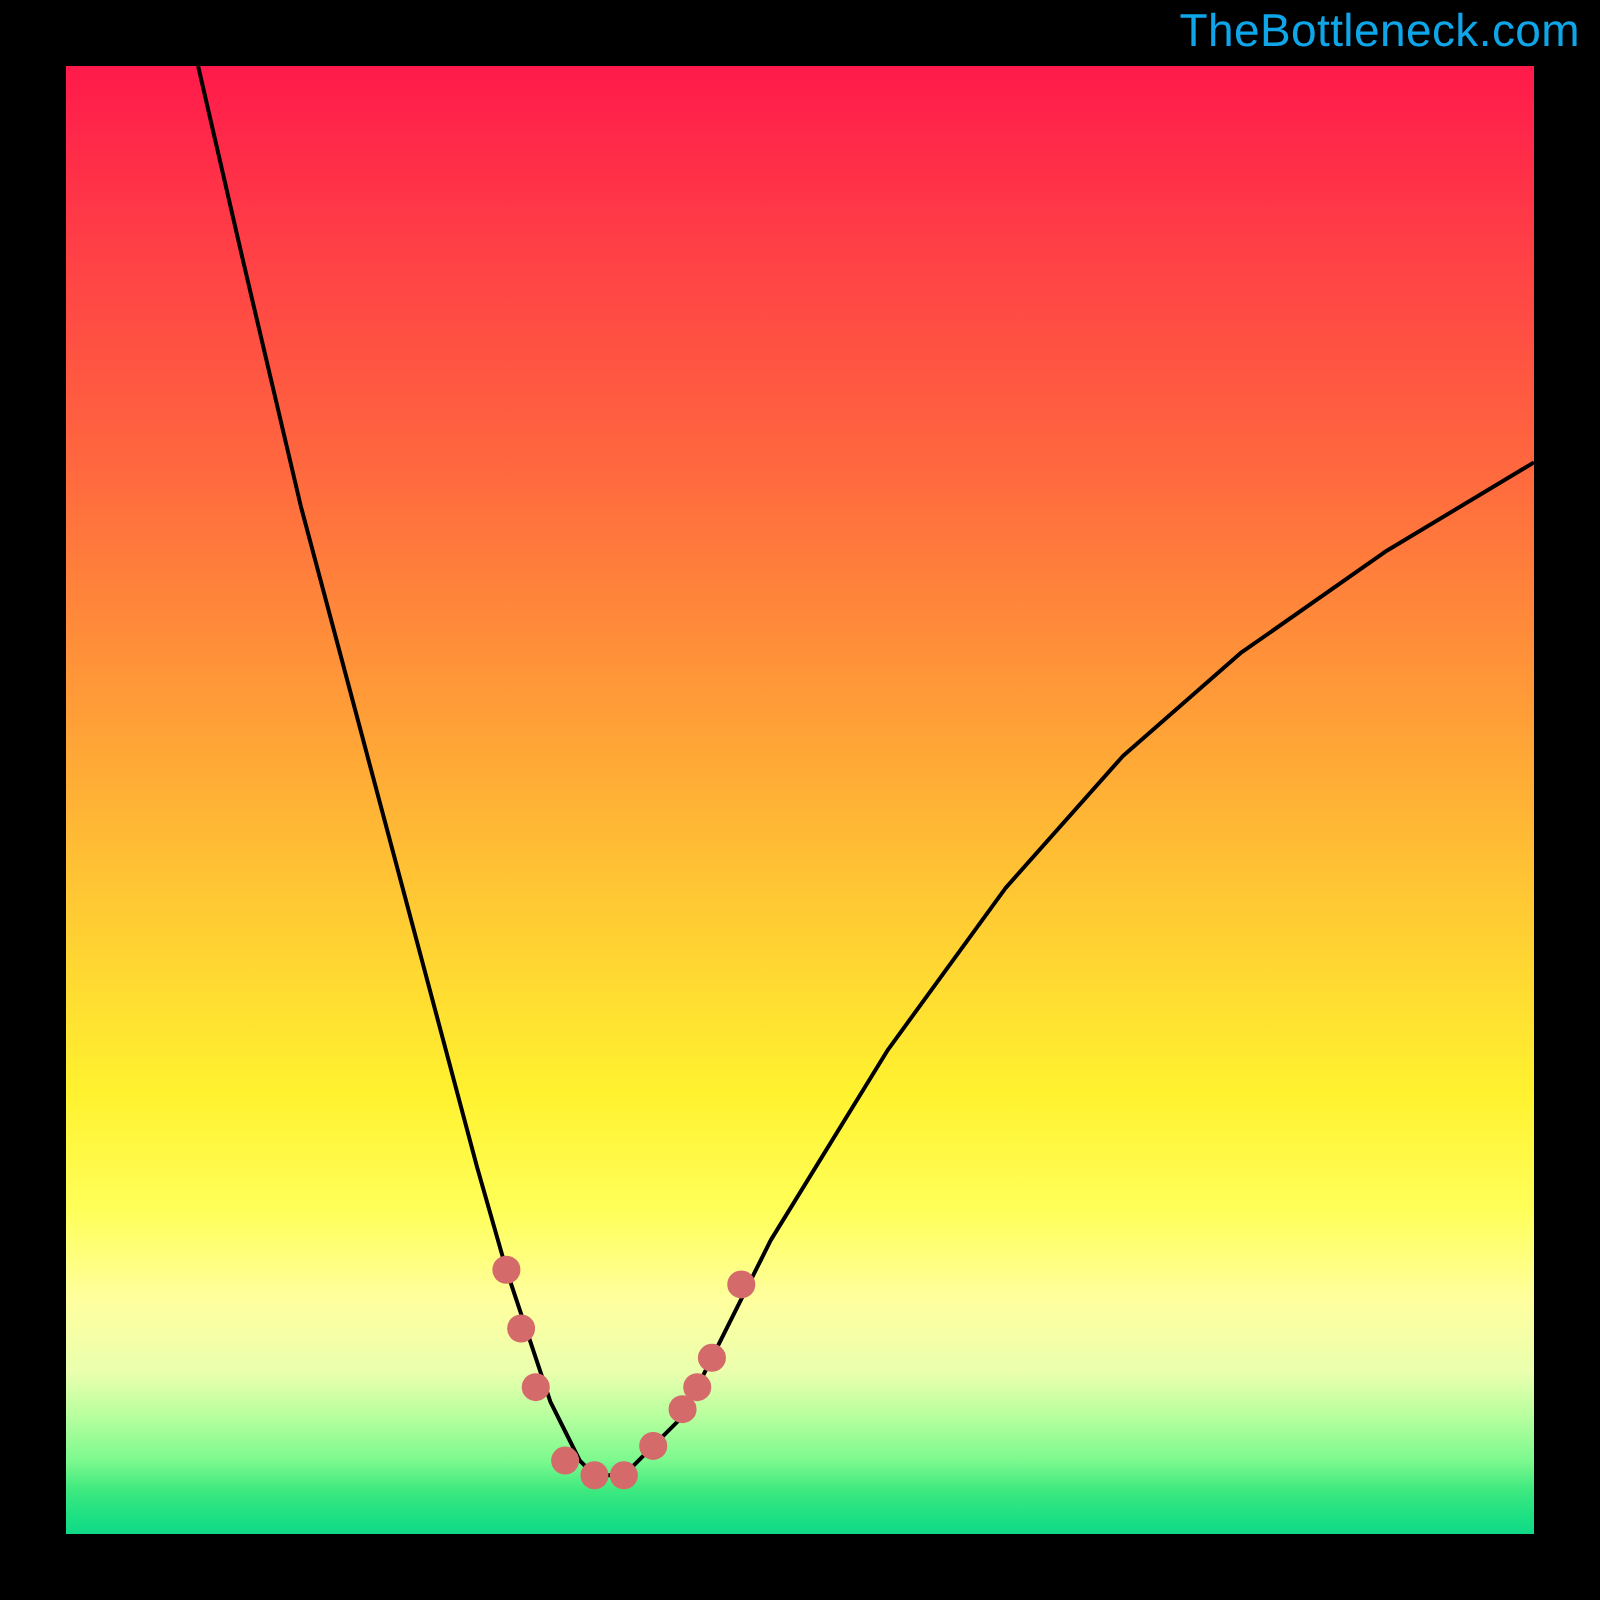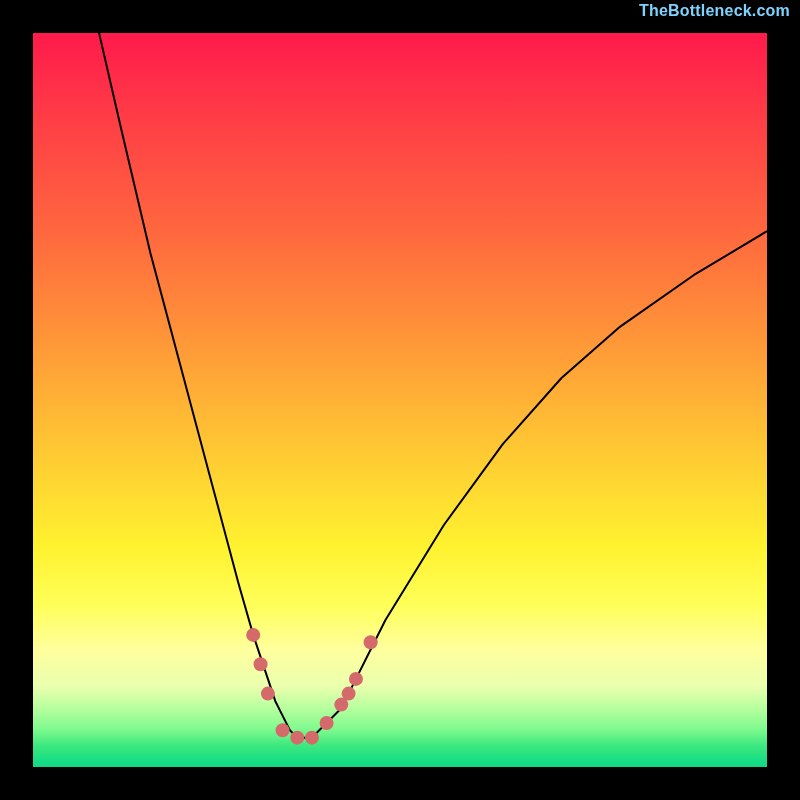--- a/index.html
+++ b/index.html
@@ -14,23 +14,23 @@
   .outer {
     width: 800px;
     height: 800px;
     background: #000;
     position: relative;
   }
   .watermark {
     position: absolute;
     top: 2px;
     right: 10px;
-    color: #7dd3fc;
-    font-size: 16px;
-    font-weight: 700;
+    color: #0ea5e9;
+    font-size: 23px;
+    font-weight: 400;
     letter-spacing: 0.2px;
   }
   .plot-area {
     position: absolute;
     left: 33px;
     top: 33px;
     width: 734px;
     height: 734px;
   }
   .gradient {

